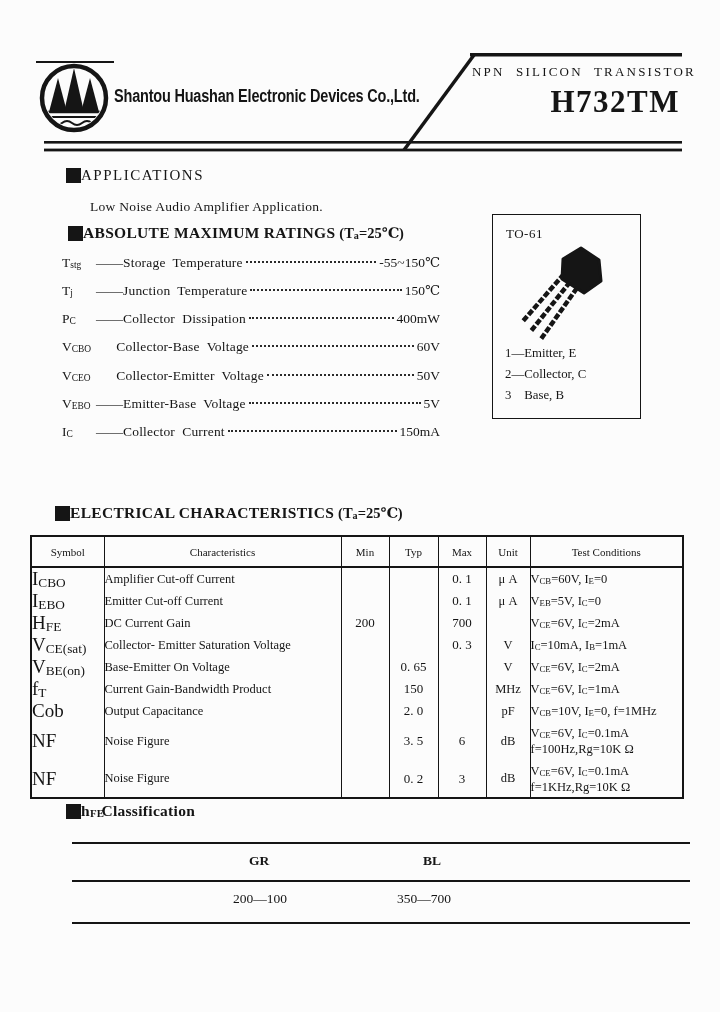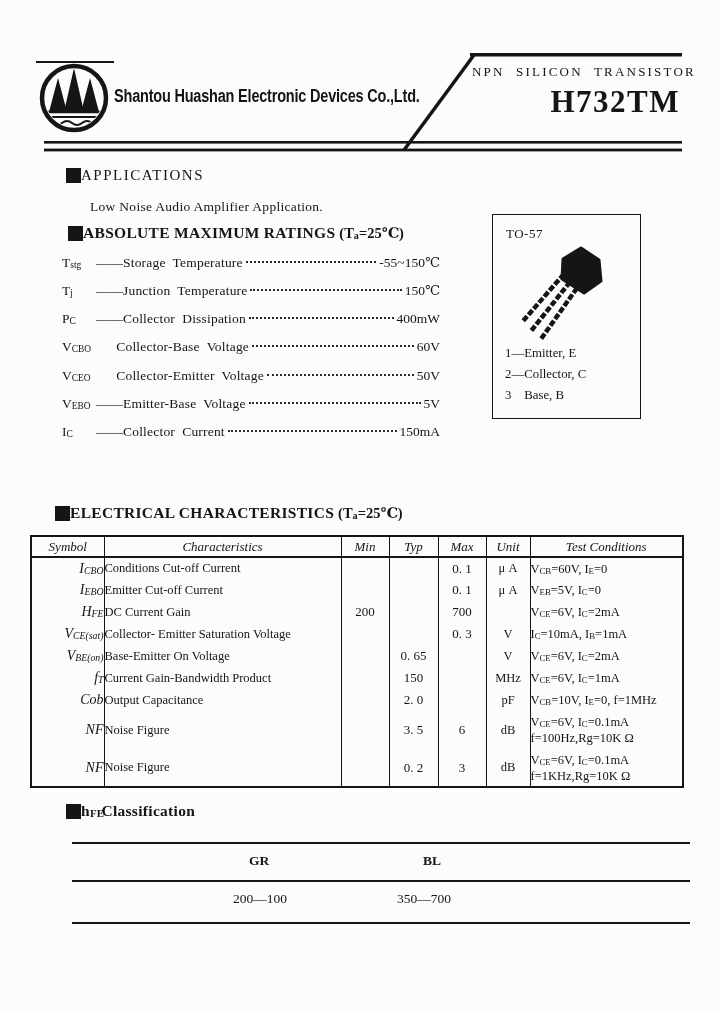--- a/index.html
+++ b/index.html
@@ -40,25 +40,25 @@
   .pkg-box{left:492px;top:214px;width:147px;height:203px;border:1.5px solid #151515;}
   .pkg-name{position:absolute;left:13px;top:11px;font-size:13px;letter-spacing:0.5px;}
   .pkg-draw{position:absolute;left:18px;top:28px;}
   .pkg-pins{position:absolute;left:12px;top:128px;font-size:12.8px;line-height:21px;white-space:pre;}
 
   
   table.ec{border-collapse:collapse;position:absolute;left:30px;top:535px;
            border:2.5px solid #151515;table-layout:fixed;}
   table.ec th,table.ec td{border-left:1.4px solid #151515;border-right:1.4px solid #151515;
            padding:0;font-weight:normal;overflow:hidden;}
-  tr.hdr{height:21px;font-size:13px;font-style:italic;}
+  tr.hdr{height:31px;font-size:11px;}
   tr.hdr th{border-bottom:2.5px solid #151515;text-align:center;}
   tr.short{height:22px;}
   tr.tall{height:38px;padding-left:34px;}
-  td.c-sym{text-align:right;font-size:14px;font-style:italic;}
+  td.c-sym{text-align:left;font-size:19px;}
   td.c-char{text-align:left;font-size:12.5px;padding:0 4px 0 8px;white-space:nowrap;}
   td.c-num{text-align:center;font-size:13px;white-space:pre;}
   td.c-unit{text-align:center;font-size:12.5px;border-right:none;white-space:pre;}
   td.c-cond{text-align:left;font-size:12.5px;border-left:none;padding-left:4px;white-space:nowrap;}
   td.c-cond div{line-height:16px;}
   th.u{border-right:none;} th.tc{border-left:none;}
 
   
   .class-table{left:72px;top:842px;width:618px;height:78px;
                border-top:2.5px solid #151515;border-bottom:2.5px solid #151515;}
@@ -164,21 +164,21 @@
   <div class="rating">
     <span class="r-sym">I<sub>C</sub></span>
     <span class="r-conn">——</span>
     <span class="r-name">Collector  Current</span>
     <span class="r-dots"></span>
     <span class="r-val">150mA</span>
   </div>
 </div>
 
   <div class="abs pkg-box">
-    <div class="pkg-name">TO-57</div>
+    <div class="pkg-name">TO-61</div>
     <svg class="pkg-draw" width="112" height="100" viewBox="0 0 112 100">
       <polygon points="52,16 70,5 88,17 90,38 73,50 51,36" fill="#151515" stroke="#151515" stroke-width="3" stroke-linejoin="round"></polygon>
       <path d="M53,31 L12,78" stroke="#151515" stroke-width="4.5" stroke-dasharray="6 2" fill="none"></path>
       <path d="M59,39 L20,88" stroke="#151515" stroke-width="4.5" stroke-dasharray="6 2" fill="none"></path>
       <path d="M66,45 L30,96" stroke="#151515" stroke-width="4.5" stroke-dasharray="6 2" fill="none"></path>
     </svg>
     <div class="pkg-pins"><div>1—Emitter, E</div><div>2—Collector, C</div><div>3    Base, B</div></div>
   </div>
 
   <div class="abs sec-head" style="left:55px;top:504px">
@@ -204,21 +204,21 @@
           <th>Min</th>
           <th>Typ</th>
           <th>Max</th>
           <th class="u">Unit</th>
           <th class="tc">Test Conditions</th>
         </tr>
       </thead>
     <tbody>
   <tr class="short">
     <td class="c-sym">I<sub>CBO</sub></td>
-    <td class="c-char">Conditions Cut-off Current</td>
+    <td class="c-char">Amplifier Cut-off Current</td>
     <td class="c-num"></td>
     <td class="c-num"></td>
     <td class="c-num">0. 1</td>
     <td class="c-unit">μ A</td>
     <td class="c-cond">
             <div>V<sub>CB</sub>=60V, I<sub>E</sub>=0</div>
           </td>
   </tr>
 
   <tr class="short">

